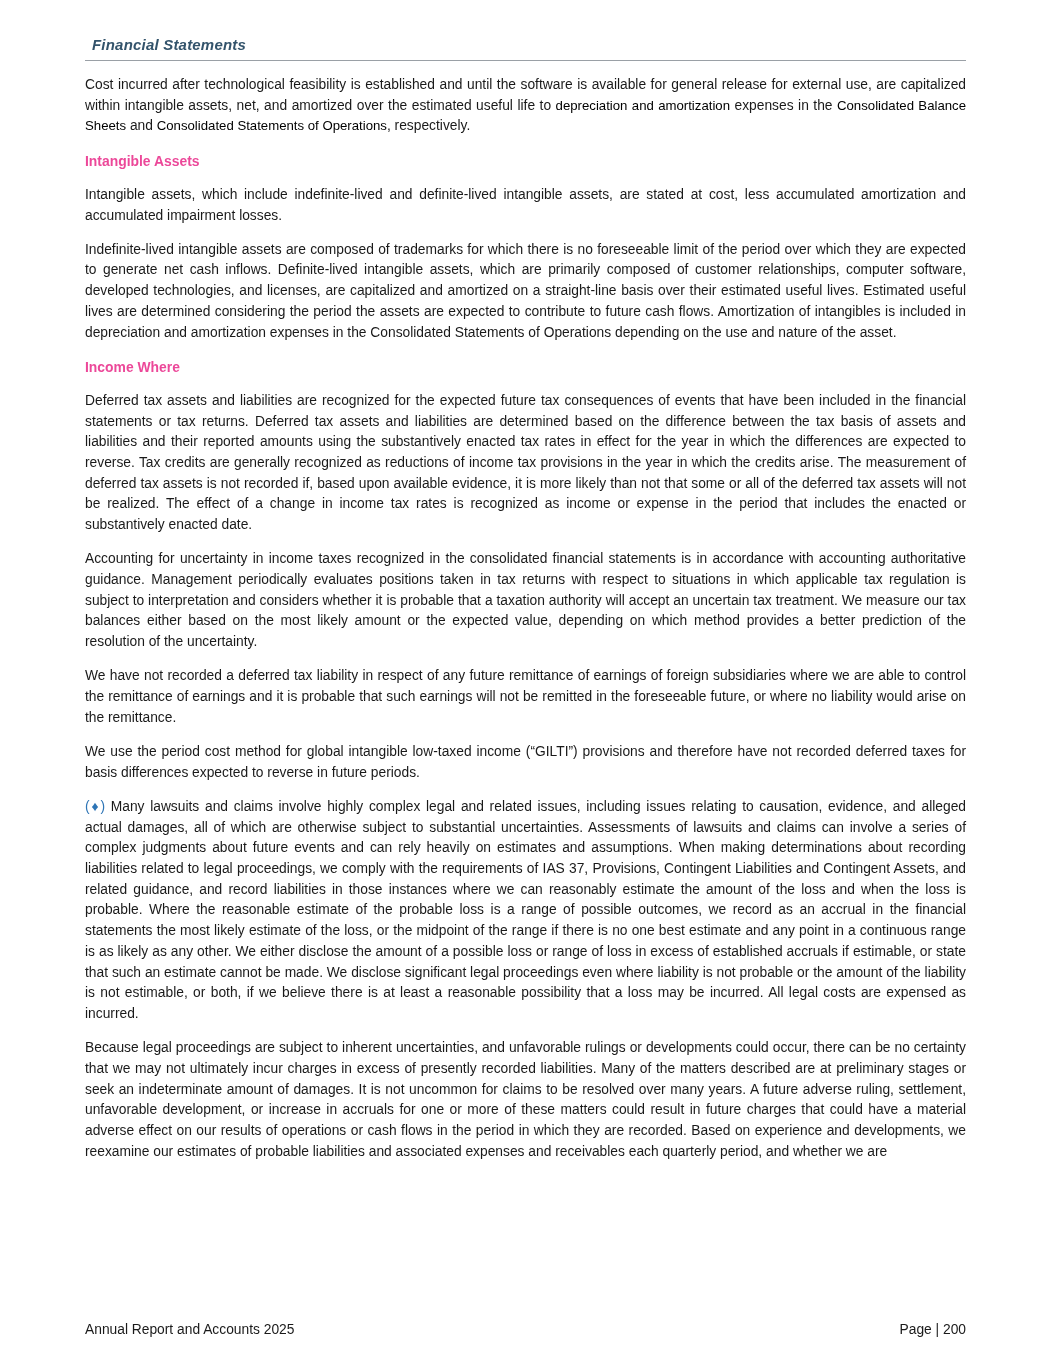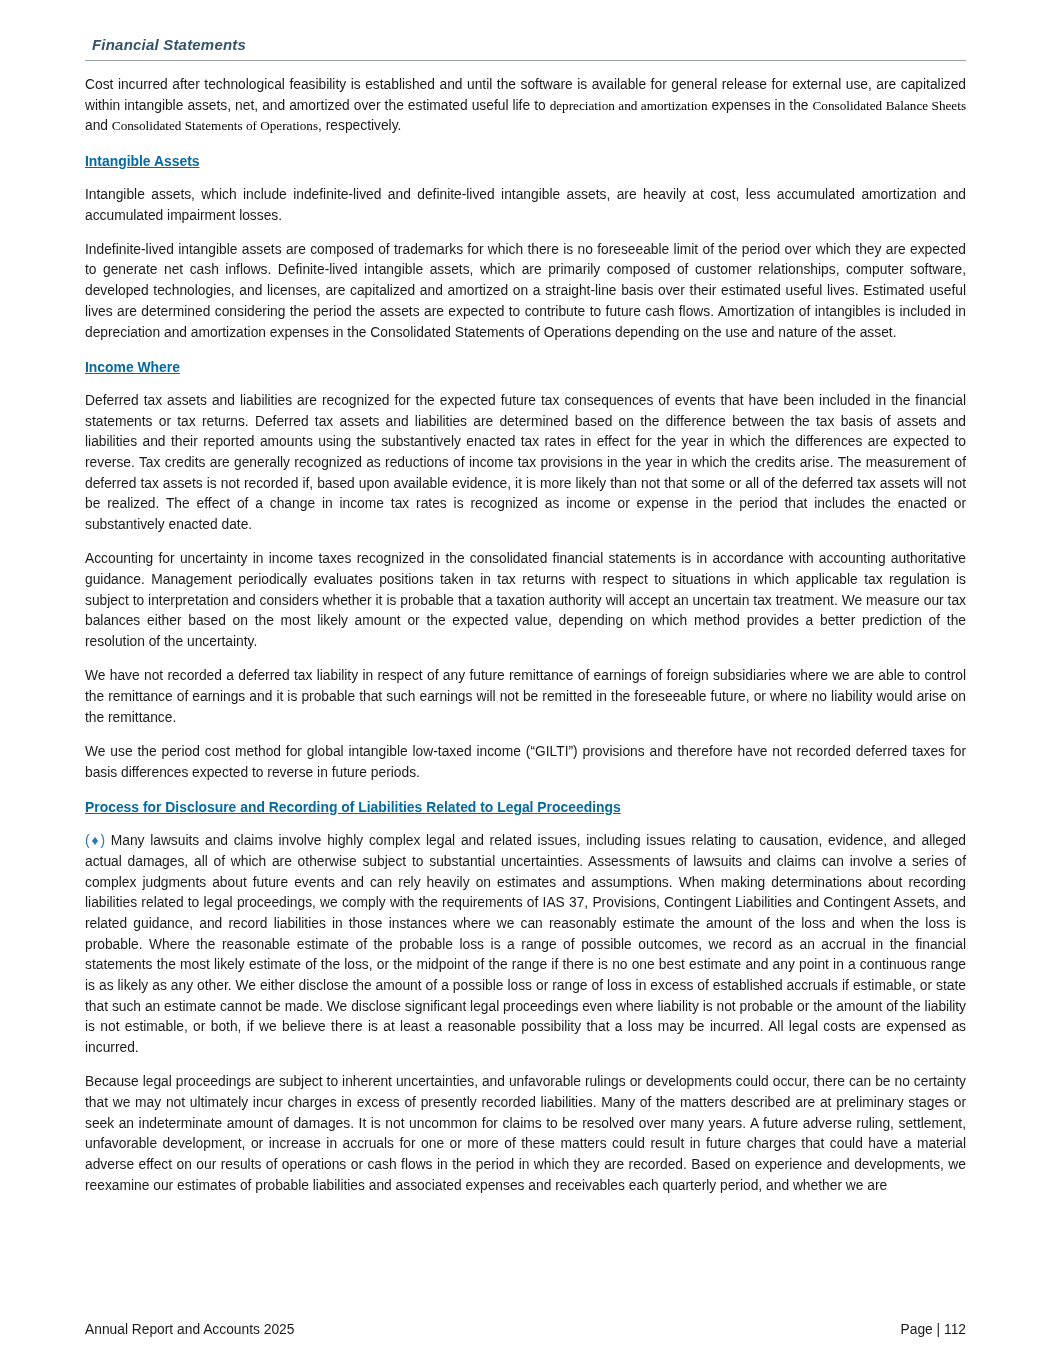--- a/index.html
+++ b/index.html
@@ -41,26 +41,25 @@
   .para {
     font-size: 13.8px;
     line-height: 20.7px;
     text-align: justify;
     margin: 0 0 13.5px 0;
   }
   .heading {
     font-size: 13.9px;
     line-height: 20.7px;
     font-weight: bold;
-    color: #0369a1;
+    color: #ec4899;
     margin: 0 0 13.5px 0;
-    text-decoration: underline;
   }
   .run-alt {
-    font-family: Liberation Serif, serif;
+    font-family: Liberation Sans, sans-serif;
     font-size: 13.2px;
     color: #000000;
   }
   .run-italic {
   }
   .run-marker {
     color: var(--marker, #2E75B6);
   }
   .doc-footer {
     position: absolute;
@@ -79,30 +78,29 @@
 
 <div class="page">
 
   <header class="doc-header">
     <div class="doc-title">Financial Statements</div>
   </header>
 
   <main class="doc-body">
       <p class="para"><span>Cost incurred after technological feasibility is established and until the software is available for general release for external use, are capitalized within intangible assets, net, and amortized over the estimated useful life to </span><span class="run-alt">depreciation and amortization</span><span> expenses in the </span><span class="run-alt">Consolidated Balance Sheets</span><span> and </span><span class="run-alt">Consolidated Statements of Operations</span><span>, respectively.</span></p>
       <h2 class="heading">Intangible Assets</h2>
-      <p class="para"><span>Intangible assets, which include indefinite-lived and definite-lived intangible assets, are heavily at cost, less accumulated amortization and accumulated impairment losses.</span></p>
+      <p class="para"><span>Intangible assets, which include indefinite-lived and definite-lived intangible assets, are stated at cost, less accumulated amortization and accumulated impairment losses.</span></p>
       <p class="para"><span>Indefinite-lived intangible assets are composed of trademarks for which there is no foreseeable limit of the period over which they are expected to generate net cash inflows. Definite-lived intangible assets, which are primarily composed of customer relationships, computer software, developed technologies, and licenses, are capitalized and amortized on a straight-line basis over their estimated useful lives. Estimated useful lives are determined considering the period the assets are expected to contribute to future cash flows. Amortization of intangibles is included in depreciation and amortization expenses in the Consolidated Statements of Operations depending on the use and nature of the asset.</span></p>
       <h2 class="heading">Income Where</h2>
       <p class="para"><span>Deferred tax assets and liabilities are recognized for the expected future tax consequences of events that have been included in the financial statements or tax returns. Deferred tax assets and liabilities are determined based on the difference between the tax basis of assets and liabilities and their reported amounts using the substantively enacted tax rates in effect for the year in which the differences are expected to reverse. Tax credits are generally recognized as reductions of income tax provisions in the year in which the credits arise. The measurement of deferred tax assets is not recorded if, based upon available evidence, it is more likely than not that some or all of the deferred tax assets will not be realized. The effect of a change in income tax rates is recognized as income or expense in the period that includes the enacted or substantively enacted date.</span></p>
       <p class="para"><span>Accounting for uncertainty in income taxes recognized in the consolidated financial statements is in accordance with accounting authoritative guidance. Management periodically evaluates positions taken in tax returns with respect to situations in which applicable tax regulation is subject to interpretation and considers whether it is probable that a taxation authority will accept an uncertain tax treatment. We measure our tax balances either based on the most likely amount or the expected value, depending on which method provides a better prediction of the resolution of the uncertainty.</span></p>
       <p class="para"><span>We have not recorded a deferred tax liability in respect of any future remittance of earnings of foreign subsidiaries where we are able to control the remittance of earnings and it is probable that such earnings will not be remitted in the foreseeable future, or where no liability would arise on the remittance.</span></p>
       <p class="para"><span>We use the period cost method for global intangible low-taxed income (“GILTI”) provisions and therefore have not recorded deferred taxes for basis differences expected to reverse in future periods.</span></p>
-      <h2 class="heading">Process for Disclosure and Recording of Liabilities Related to Legal Proceedings</h2>
       <p class="para"><span class="run-marker">(♦)</span><span> Many lawsuits and claims involve highly complex legal and related issues, including issues relating to causation, evidence, and alleged actual damages, all of which are otherwise subject to substantial uncertainties. Assessments of lawsuits and claims can involve a series of complex judgments about future events and can rely heavily on estimates and assumptions. When making determinations about recording liabilities related to legal proceedings, we comply with the requirements of IAS 37, </span><span class="run-italic">Provisions, Contingent Liabilities and Contingent Assets</span><span>, and related guidance, and record liabilities in those instances where we can reasonably estimate the amount of the loss and when the loss is probable. Where the reasonable estimate of the probable loss is a range of possible outcomes, we record as an accrual in the financial statements the most likely estimate of the loss, or the midpoint of the range if there is no one best estimate and any point in a continuous range is as likely as any other. We either disclose the amount of a possible loss or range of loss in excess of established accruals if estimable, or state that such an estimate cannot be made. We disclose significant legal proceedings even where liability is not probable or the amount of the liability is not estimable, or both, if we believe there is at least a reasonable possibility that a loss may be incurred. All legal costs are expensed as incurred.</span></p>
       <p class="para"><span>Because legal proceedings are subject to inherent uncertainties, and unfavorable rulings or developments could occur, there can be no certainty that we may not ultimately incur charges in excess of presently recorded liabilities. Many of the matters described are at preliminary stages or seek an indeterminate amount of damages. It is not uncommon for claims to be resolved over many years. A future adverse ruling, settlement, unfavorable development, or increase in accruals for one or more of these matters could result in future charges that could have a material adverse effect on our results of operations or cash flows in the period in which they are recorded. Based on experience and developments, we reexamine our estimates of probable liabilities and associated expenses and receivables each quarterly period, and whether we are</span></p>
     </main>
 
   <footer class="doc-footer">
     <span>Annual Report and Accounts 2025</span>
-    <span>Page | 112</span>
+    <span>Page | 200</span>
   </footer>
 
 </div>
 
 </body></html>

